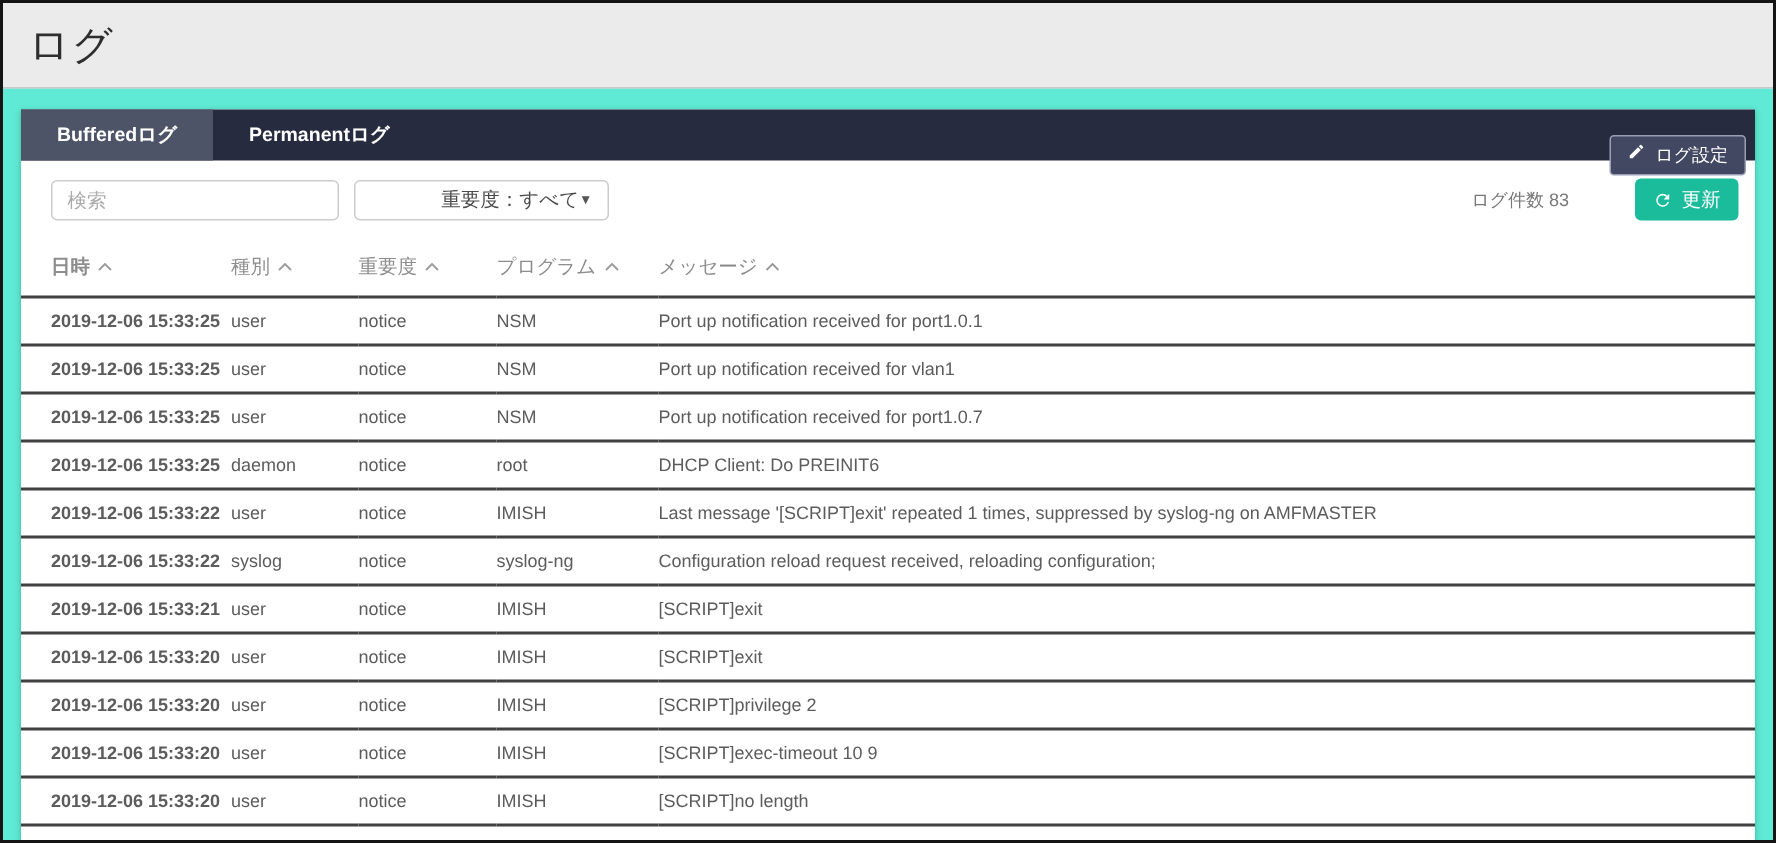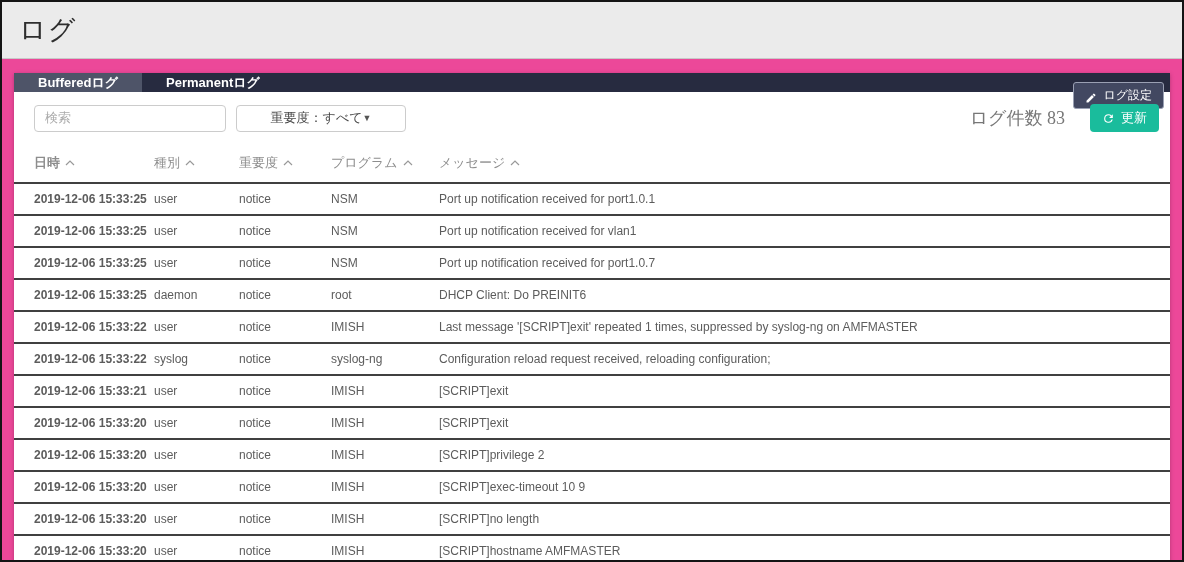--- a/index.html
+++ b/index.html
@@ -1,77 +1,76 @@
 <!DOCTYPE html>
 <html><head>
 <meta charset="utf-8">
 <style>
   * { margin:0; padding:0; box-sizing:border-box; }
   html,body { width:1184px; height:562px; }
   body { font-family:"Liberation Sans","DejaVu Sans",sans-serif; }
   .screen {
     width:1184px; height:562px;
     border:2px solid #141414;
-    background:#ec4899;
+    background:#5eead4;
     overflow:hidden;
   }
   .page-header {
     height:57px;
     display:flex; align-items:center;
     padding-left:17px;
     border-bottom:1px solid #c8c8c8;
     background:#ebebeb;
   }
   .page-title { font-size:27px; color:#2e2e2e; font-weight:400; letter-spacing:1px; }
 
   .content { padding:14px 12px 0 12px; }
   .card { background:#ffffff; box-shadow:0 1px 4px rgba(0,0,0,.25); }
 
   .tabbar {
-    background:#272b40; height:19px;
+    background:#272b40; height:34px;
     display:flex; align-items:stretch;
   }
   .tab {
     padding:0 24px; display:flex; align-items:center;
     color:#ffffff; font-size:13px; font-weight:600;
     cursor:pointer; white-space:nowrap;
   }
   .tab.active { background:#4e5468; }
   .settings-btn {
     margin-left:auto; align-self:center; margin-right:6px;
     background:#424861; border:1px solid #9aa0b3; border-radius:3px;
     color:#ffffff; font-size:12px; padding:4px 11px;
-    display:flex; align-items:flex-end; gap:6px; cursor:pointer;
+    display:flex; align-items:flex-start; gap:6px; cursor:pointer;
     white-space:nowrap;
     margin-top:26px;
   }
   .settings-btn svg { display:block; }
 
   .filter-row {
     display:flex; align-items:center;
     padding:12px 11px 12px 20px;
-    font-family:Liberation Serif, serif;
   }
   .search-input {
     width:192px; height:27px;
     border:1px solid #cccccc; border-radius:4px;
     padding:0 10px; font-size:13px; color:#444;
     font-family:inherit; outline:none;
   }
   .search-input::placeholder { color:#aaaaaa; }
   .severity-select {
     margin-left:10px; width:170px; height:27px;
     border:1px solid #cccccc; border-radius:4px;
-    display:flex; align-items:center; justify-content:center;
+    display:flex; align-items:center; justify-content:flex-end;
     padding:12px 10px; font-size:13px; color:#4a4a4a;
     cursor:pointer; background:#fff;
   }
   .select-arrow { font-size:9px; color:#555; }
   .flex-spacer { flex:1; }
-  .log-count { color:#777777; font-size:18px; margin-right:9px; white-space:nowrap; }
+  .log-count { color:#777777; font-size:12px; margin-right:28px; white-space:nowrap; }
   .refresh-btn {
     background:#1abc9c; color:#ffffff;
     border:none; border-radius:4px;
     height:28px; padding:0 12px;
     display:flex; align-items:center; gap:6px;
     font-size:13px; font-family:inherit; cursor:pointer;
     white-space:nowrap;
     margin-left:16px;
   }
   .refresh-btn svg { display:block; }

